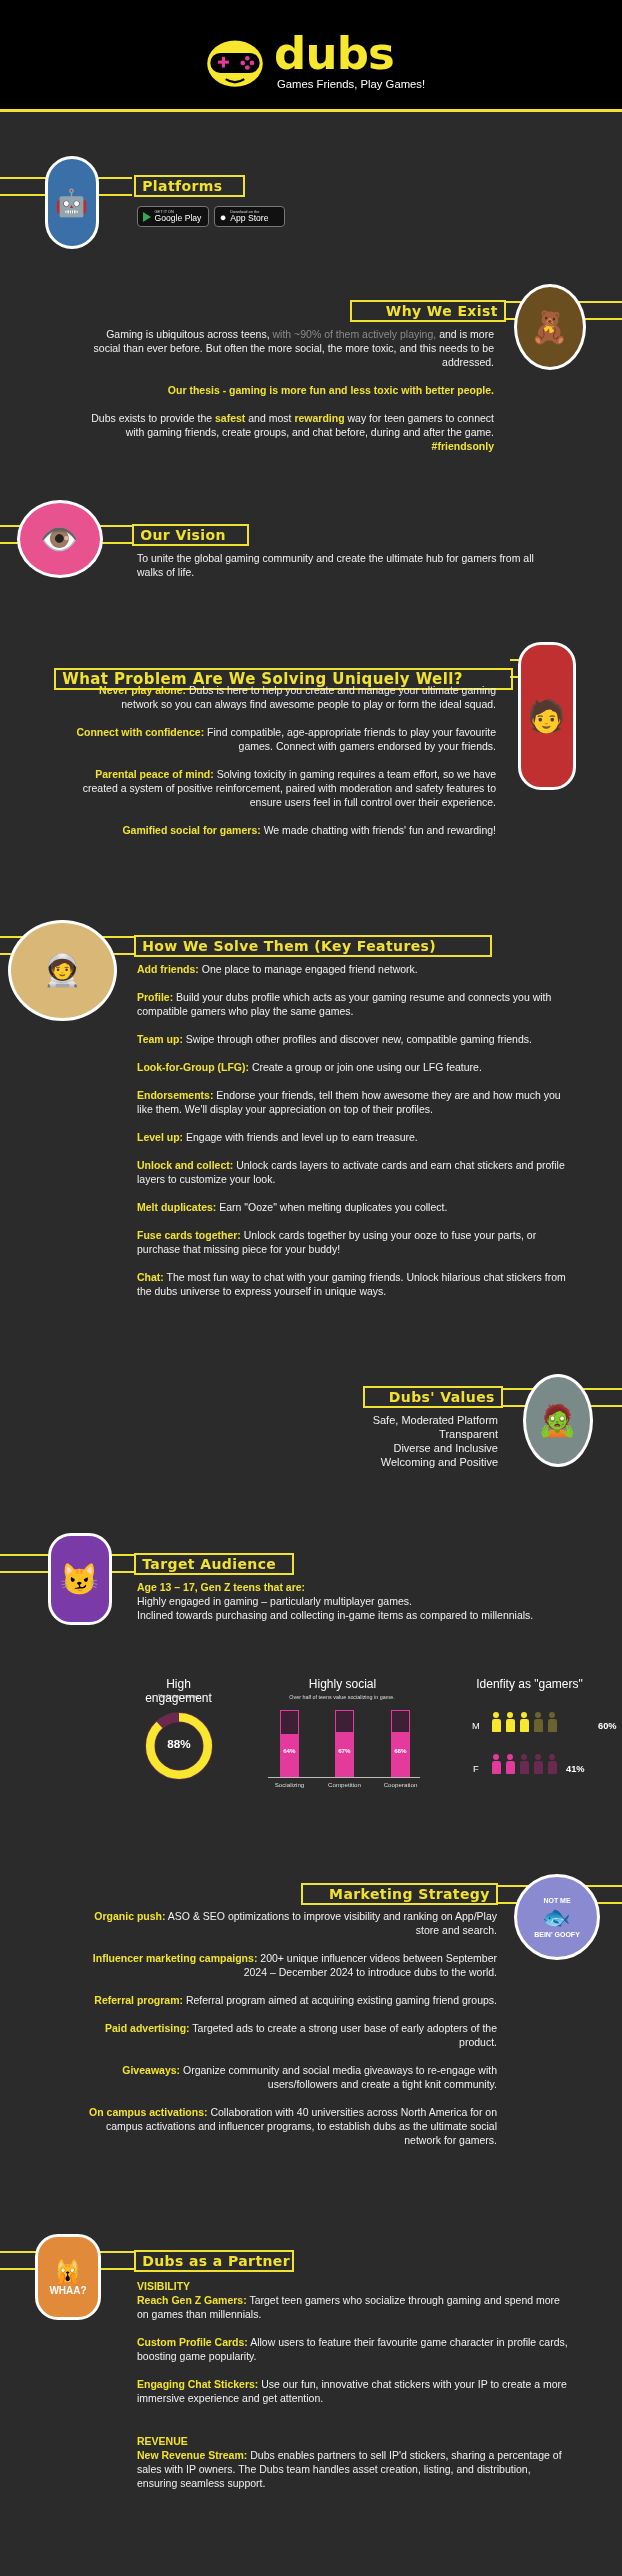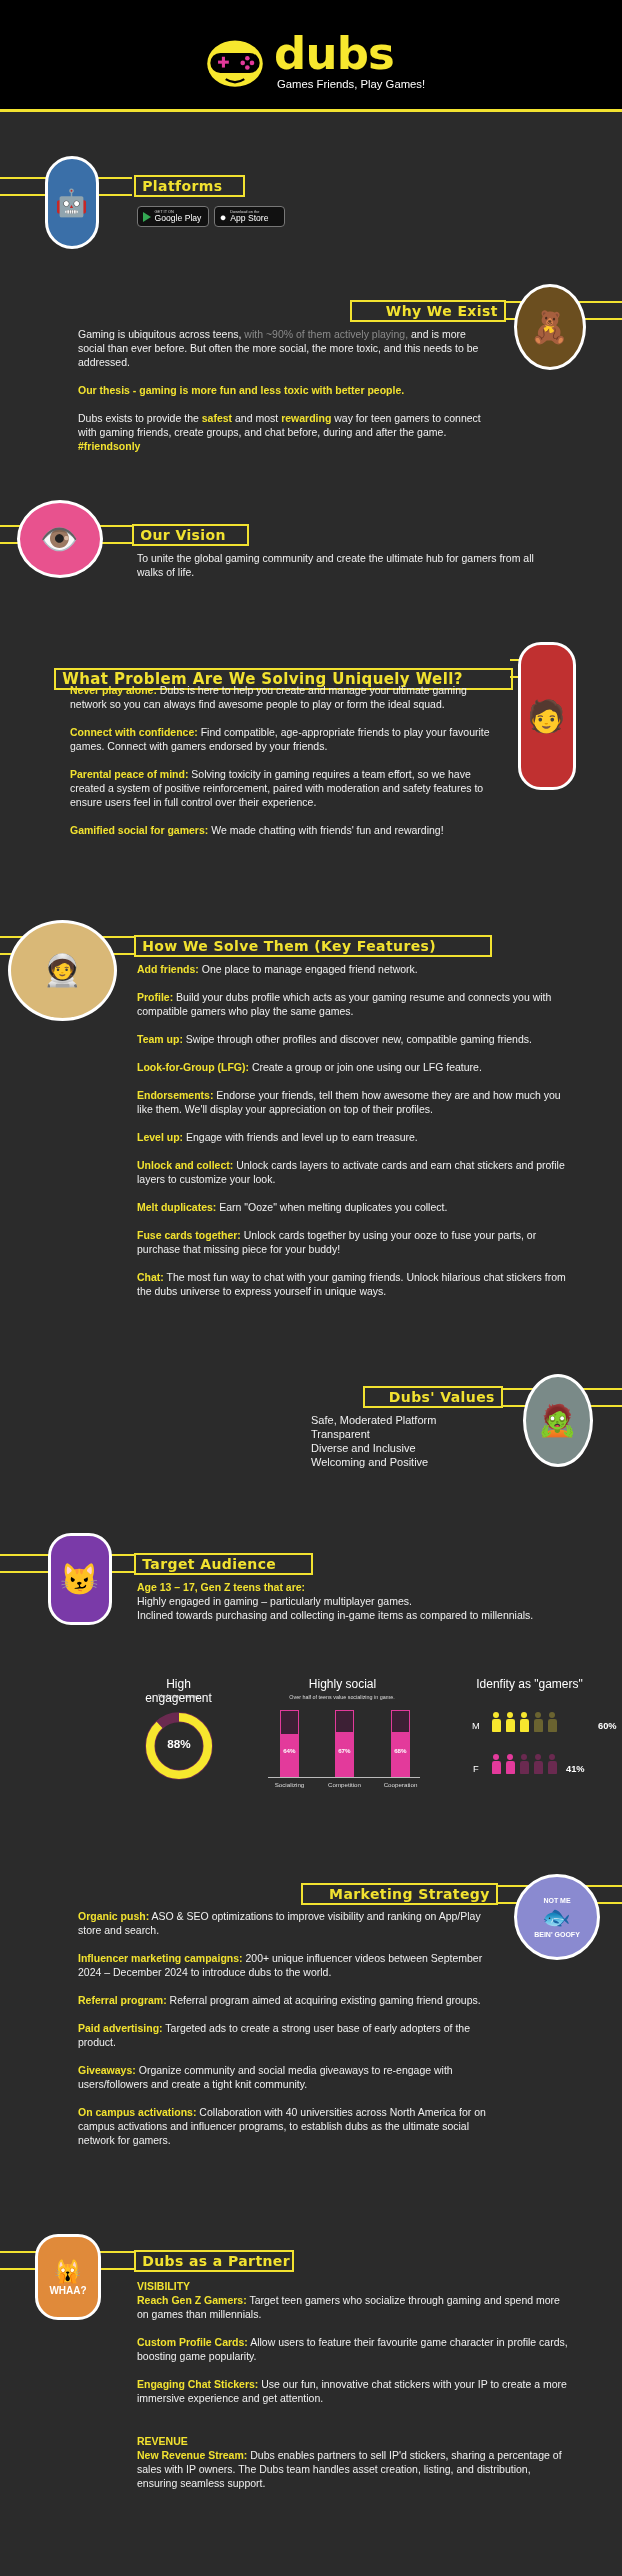--- a/index.html
+++ b/index.html
@@ -11,21 +11,21 @@
   .logo { position: absolute; left: 204px; top: 39px; width: 62px; height: 54px; }
   .brand { position: absolute; left: 274px; top: 31px; font-family: "DejaVu Sans", sans-serif; font-weight: bold; font-size: 45px; color: #f7e72e; letter-spacing: -0.8px; line-height: 1; }
   .tagline { position: absolute; left: 277px; top: 78px; font-size: 11.3px; color: #ffffff; }
 
   .band { position: absolute; height: 18.7px; border: 2.3px solid #f2e230; border-left: none; border-right: none; }
   .box { position: absolute; height: 22px; border: 2.3px solid #f2e230; background: #2b2b2b; display: flex; align-items: center; padding: 0 6.2px;
          font-family: "DejaVu Sans", sans-serif; font-weight: bold; font-size: 14px; color: #f2e230; letter-spacing: 0.4px; white-space: nowrap; }
   .box.r { justify-content: flex-end; }
 
   .txt { position: absolute; font-size: 10.5px; line-height: 14px; color: #f0f0f0; }
-  .txt.right { }
+  .txt.right { text-align: right; }
   .txt p { margin-bottom: 14px; }
   .y { color: #f2e230; font-weight: bold; }
   .dim { color: #8a8a8a; }
 
   .sticker { position: absolute; border-radius: 50%; border: 3.1px solid #fff; display: flex; align-items: center; justify-content: center; font-size: 31px; }
 
   .store { position: absolute; top: 206px; height: 21px; border: 0.8px solid #777; border-radius: 4px; background: #111; display: flex; align-items: center; padding: 0 4.7px; gap: 3.9px; }
   .store .s1 { font-size: 3.9px; color: #ddd; line-height: 1; }
   .store .s2 { font-size: 8.6px; color: #fff; line-height: 1; }
 
@@ -139,21 +139,21 @@
   <div>Safe, Moderated Platform</div>
   <div>Transparent</div>
   <div>Diverse and Inclusive</div>
   <div>Welcoming and Positive</div>
 </div>
 
 <div class="band" style="left:0;top:1554px;width:140px;"></div>
 <div class="sticker" style="left:48px;top:1533px;width:64px;height:92px;border-radius:23px;background:#7a3aa8;">
     <span>😼</span>
   </div>
-<div class="box" style="left:134px;top:1553px;width:179px;">Target Audience</div>
+<div class="box" style="left:134px;top:1553px;width:160px;">Target Audience</div>
 <div class="txt" style="left:137px;top:1580px;width:467px;">
   <div class="y">Age 13 – 17, Gen Z teens that are:</div>
   <div>Highly engaged in gaming – particularly multiplayer games.</div>
   <div>Inclined towards purchasing and collecting in-game items as compared to millennials.</div>
 </div>
 
 <div class="chart-title" style="left:132px;top:1677px;width:93px;">High engagement</div>
 <div class="chart-sub" style="left:132px;top:1693px;width:93px;">% playing games</div>
 <svg style="position:absolute;left:144px;top:1711px;" width="70" height="70" viewBox="0 0 90 90">
   <circle cx="45" cy="45" r="37" fill="none" stroke="#6a2a50" stroke-width="13"></circle>

